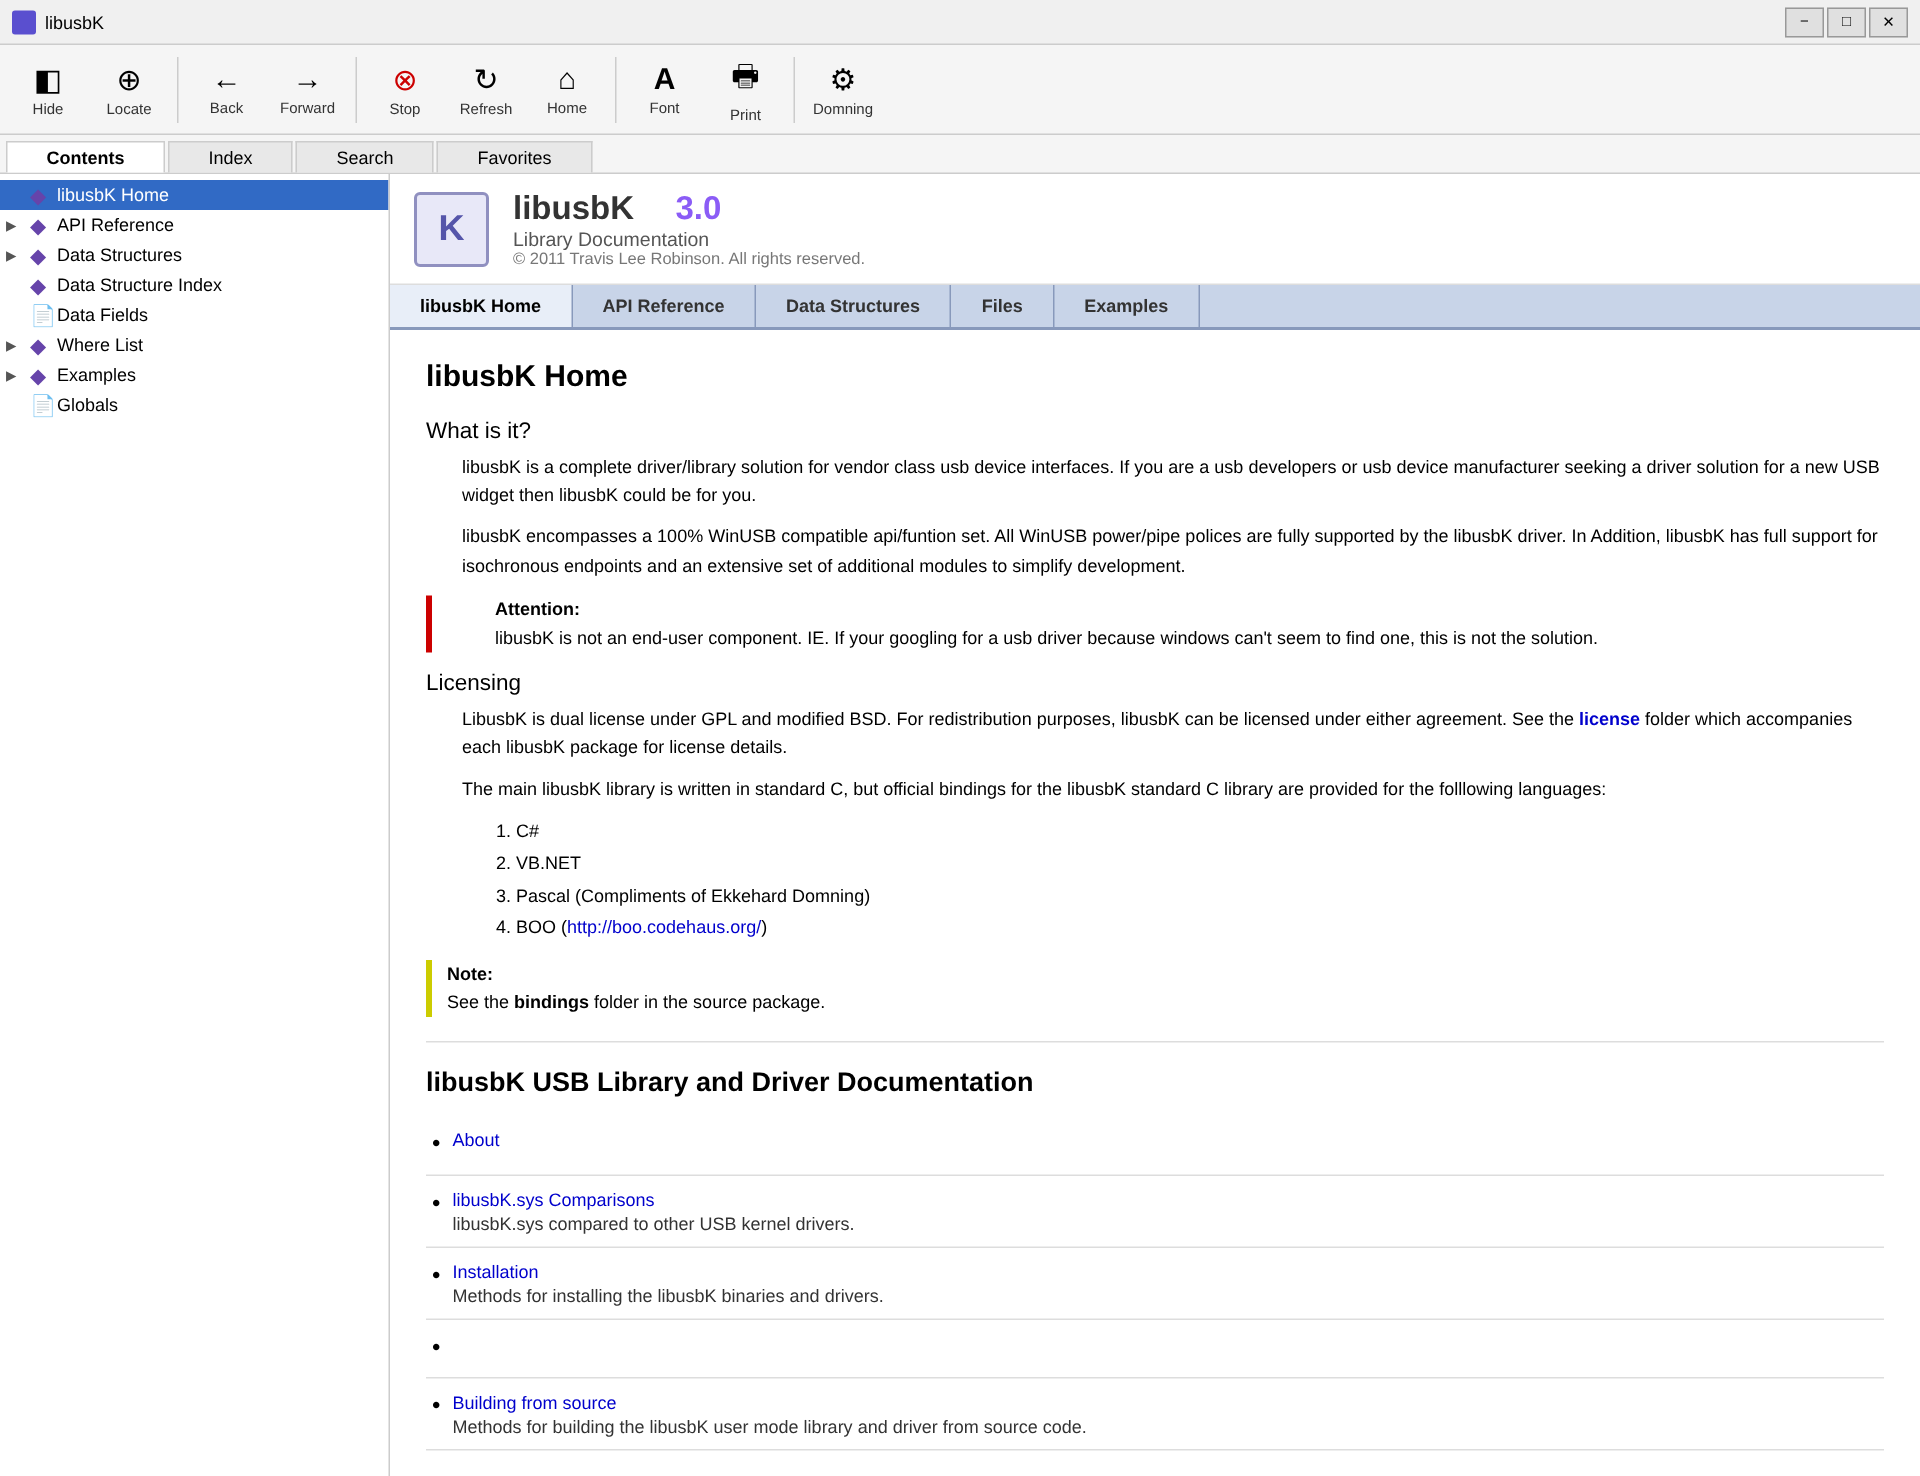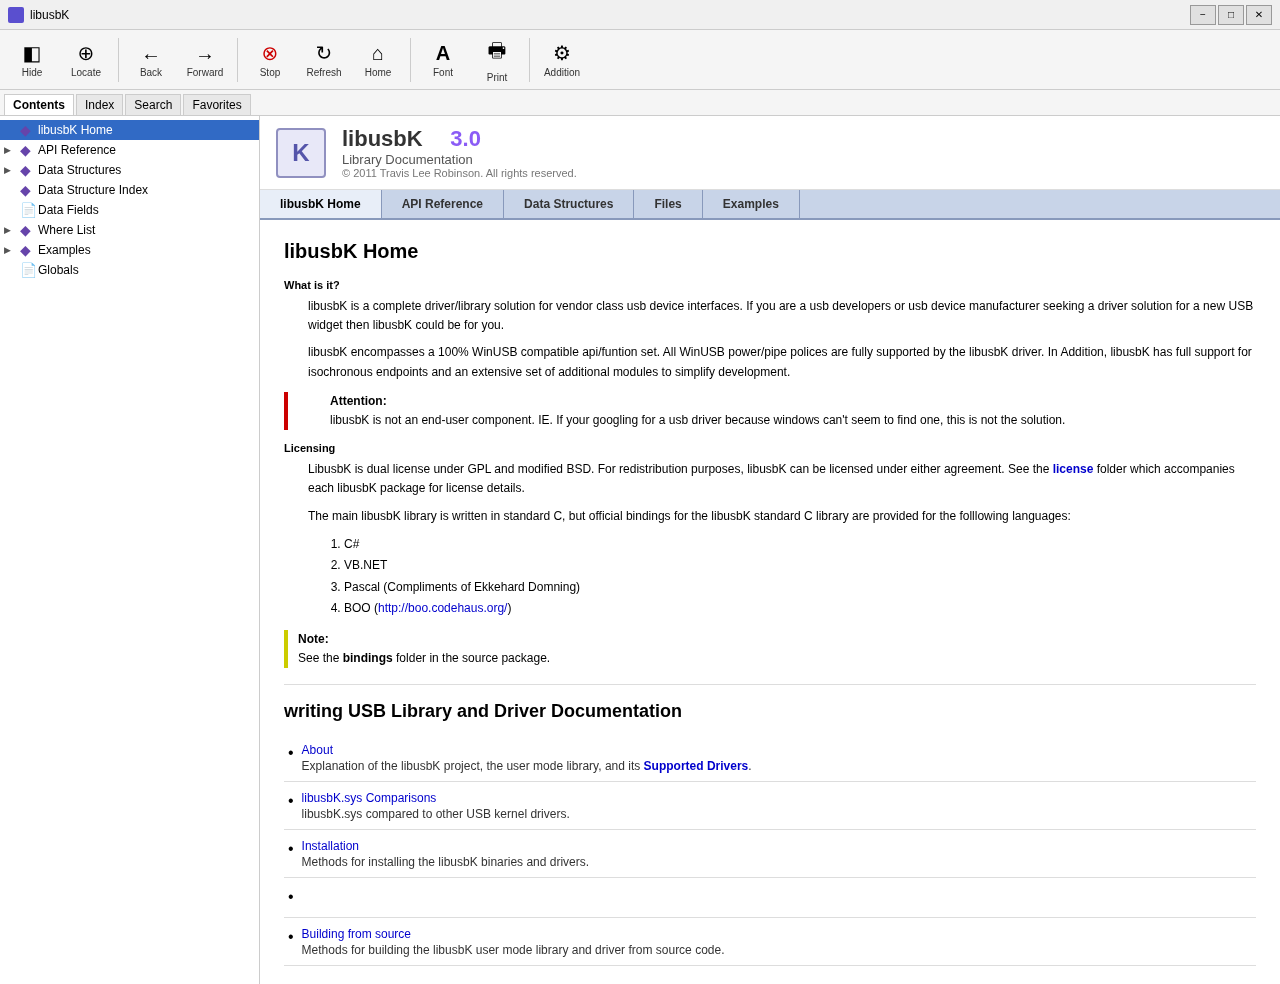--- a/index.html
+++ b/index.html
@@ -49,21 +49,21 @@
     
     .nav-tabs-bar {
       height: 26px;
       background: #f5f5f5;
       border-bottom: 1px solid #ccc;
       display: flex;
       align-items: flex-end;
       padding-left: 4px;
     }
     .nav-tab {
-      padding: 3px 8px;
+      padding: 3px 26px;
       font-size: 12px;
       border: 1px solid #ccc;
       border-bottom: none;
       background: #e8e8e8;
       cursor: pointer;
       margin-right: 2px;
     }
     .nav-tab.active { background: #fff; font-weight: bold; }
 
     
@@ -124,21 +124,21 @@
       font-weight: bold;
       cursor: pointer;
       color: #333;
       border-right: 1px solid #8899bb;
     }
     .content-tab.active { background: #e8eef8; color: #000; }
 
     
     .main-content { padding: 20px 24px; }
     .page-title { font-size: 20px; font-weight: bold; margin-bottom: 16px; color: #000; }
-    .section-title { font-size: 11px; font-weight: bold; margin-bottom: 6px; margin-top: 12px; }
+    .section-title { font-size: 15px; font-weight: normal; margin-bottom: 6px; margin-top: 12px; }
     .section-body { font-size: 12px; line-height: 1.6; margin-left: 24px; margin-bottom: 8px; }
 
     .attention-box { display: flex; margin: 10px 0; }
     .attention-bar { width: 4px; background: #cc0000; margin-right: 10px; flex-shrink: 0; }
     .attention-content { font-size: 12px; line-height: 1.6; margin-left: 32px; }
     .attention-content strong { font-weight: bold; }
 
     .note-box { display: flex; margin: 10px 0; }
     .note-bar { width: 4px; background: #cccc00; margin-right: 10px; flex-shrink: 0; }
     .note-content { font-size: 12px; line-height: 1.6; }
@@ -214,21 +214,21 @@
     <span class="icon" style="font-weight:bold;">A</span>
     <span class="label">Font</span>
   </button>
   <button class="tool-btn">
     <span class="icon">🖶</span>
     <span class="label">Print</span>
   </button>
   <div class="tool-separator"></div>
   <button class="tool-btn">
     <span class="icon">⚙</span>
-    <span class="label">Addition</span>
+    <span class="label">Domning</span>
   </button>
 </div>
 
 <div class="nav-tabs-bar">
   <div class="nav-tab active">Contents</div>
   <div class="nav-tab">Index</div>
   <div class="nav-tab">Search</div>
   <div class="nav-tab">Favorites</div>
 </div>
 
@@ -341,31 +341,28 @@
         <div class="note-bar"></div>
         <div class="note-content">
           <strong>Note:</strong>
           <br>
           <span>See the </span><strong>bindings</strong><span> folder in the source package.</span>
         </div>
       </div>
 
       <hr class="section-divider">
 
-      <div class="doc-section-title">writing USB Library and Driver Documentation</div>
+      <div class="doc-section-title">libusbK USB Library and Driver Documentation</div>
 
       <div>
 
         <div class="doc-list-item">
           <span class="doc-list-bullet">•</span>
           <div class="doc-list-body">
             <a href="#" class="doc-list-link">About</a>
-            <div class="doc-list-desc">
-              <span>Explanation of the libusbK project, the user mode library, and its </span><a href="#" class="link bold">Supported Drivers</a><span>.</span>
-            </div>
           </div>
         </div>
 
         <div class="doc-list-item">
           <span class="doc-list-bullet">•</span>
           <div class="doc-list-body">
             <a href="#" class="doc-list-link">libusbK.sys Comparisons</a>
             <div class="doc-list-desc">libusbK.sys compared to other USB kernel drivers.</div>
           </div>
         </div>

